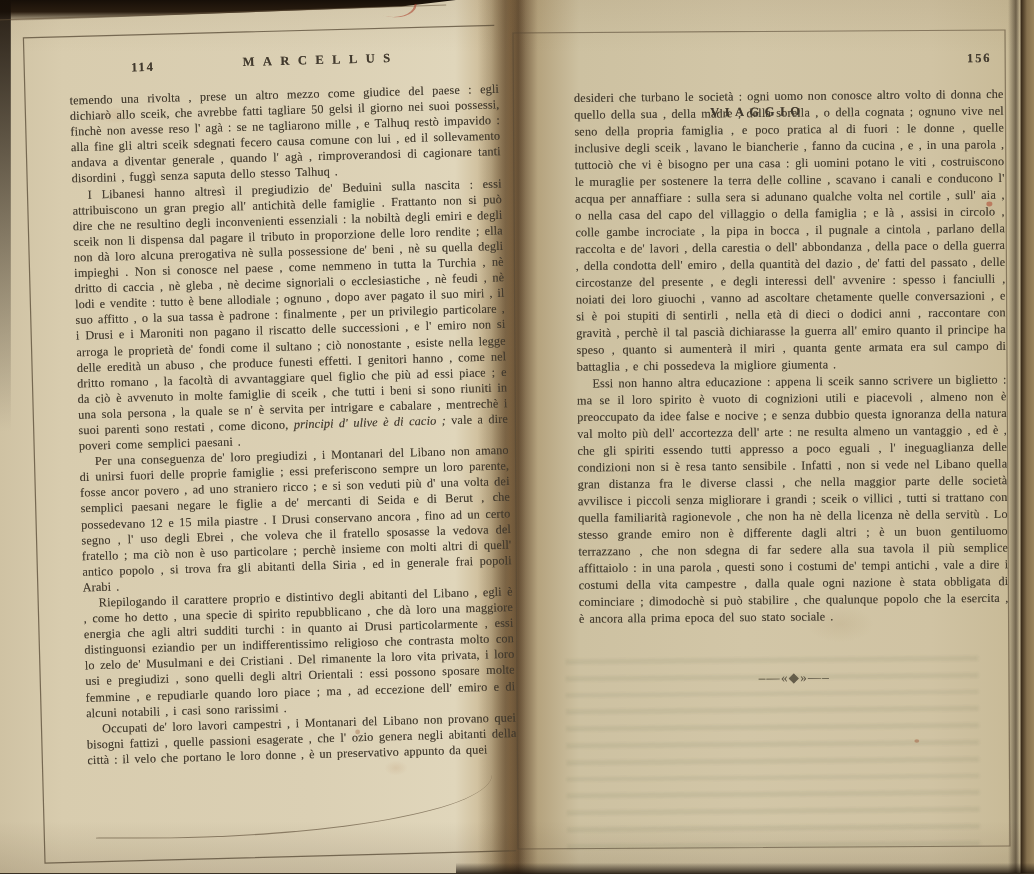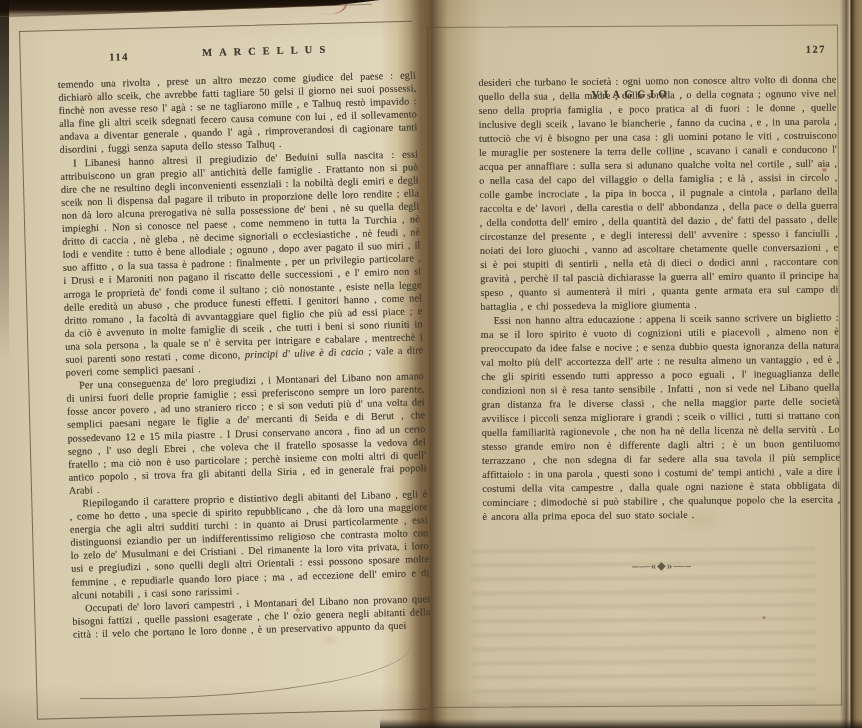--- a/index.html
+++ b/index.html
@@ -120,21 +120,21 @@
     <p class="noindent">temendo una rivolta , prese un altro mezzo come giudice del paese : egli dichiarò allo sceik, che avrebbe fatti tagliare 50 gelsi il giorno nei suoi possessi, finchè non avesse reso l' agà : se ne tagliarono mille , e Talhuq restò impavido : alla fine gli altri sceik sdegnati fecero causa comune con lui , ed il sollevamento andava a diventar generale , quando l' agà , rimproverandosi di cagionare tanti disordini , fuggì senza saputa dello stesso Talhuq .</p>
     <p><span>I Libanesi hanno altresì il pregiudizio de' Beduini sulla nascita : essi attribuiscono un gran pregio all' antichità delle famiglie . Frattanto non si può dire che ne resultino degli inconvenienti essenziali : la nobiltà degli emiri e degli sceik non li dispensa dal pagare il tributo in proporzione delle loro rendite ; ella non dà loro alcuna prerogativa nè sulla possessione de' beni , nè su quella degli impieghi . Non si conosce nel paese , come nemmeno in tutta la Turchia , nè dritto di caccia , nè gleba , nè decime signoriali o ecclesiastiche , nè feudi , nè lodi e vendite : tutto è bene allodiale ; ognuno , dopo aver pagato il suo miri , il suo affitto , o la sua tassa è padrone : finalmente , per un privilegio particolare , i Drusi e i Maroniti non pagano il riscatto delle successioni , e l' emiro non si arroga le proprietà de' fondi come il sultano ; ciò nonostante , esiste nella legge delle eredità un abuso , che produce funesti effetti. I genitori hanno , come nel dritto romano , la facoltà di avvantaggiare quel figlio che più ad essi piace ; e da ciò è avvenuto in molte famiglie di sceik , che tutti i beni si sono riuniti in una sola persona , la quale se n' è servita per intrigare e cabalare , mentrechè i suoi parenti sono restati , come dicono, </span><span class="ital">principi d' ulive è di cacio ;</span><span> vale a dire poveri come semplici paesani .</span></p>
     <p>Per una conseguenza de' loro pregiudizi , i Montanari del Libano non amano di unirsi fuori delle proprie famiglie ; essi preferiscono sempre un loro parente, fosse ancor povero , ad uno straniero ricco ; e si son veduti più d' una volta dei semplici paesani negare le figlie a de' mercanti di Seida e di Berut , che possedevano 12 e 15 mila piastre . I Drusi conservano ancora , fino ad un certo segno , l' uso degli Ebrei , che voleva che il fratello sposasse la vedova del fratello ; ma ciò non è uso particolare ; perchè insieme con molti altri di quell' antico popolo , si trova fra gli abitanti della Siria , ed in generale frai popoli Arabi .</p>
     <p>Riepilogando il carattere proprio e distintivo degli abitanti del Libano , egli è , come ho detto , una specie di spirito repubblicano , che dà loro una maggiore energia che agli altri sudditi turchi : in quanto ai Drusi particolarmente , essi distinguonsi eziandio per un indifferentissimo religioso che contrasta molto con lo zelo de' Musulmani e dei Cristiani . Del rimanente la loro vita privata, i loro usi e pregiudizi , sono quelli degli altri Orientali : essi possono sposare molte femmine , e repudiarle quando loro piace ; ma , ad eccezione dell' emiro e di alcuni notabili , i casi sono rarissimi .</p>
     <p>Occupati de' loro lavori campestri , i Montanari del Libano non provano quei bisogni fattizi , quelle passioni esagerate , che l' ozio genera negli abitanti della città : il velo che portano le loro donne , è un preservativo appunto da quei</p>
   </div>
 
   <div class="content right-content">
     <div class="pagehead">
       <span class="title">VIAGGIO</span>
-      <span class="num">127</span>
+      <span class="num">156</span>
     </div>
     <p class="noindent">desideri che turbano le società : ogni uomo non conosce altro volto di donna che quello della sua , della madre , della sorella , o della cognata ; ognuno vive nel seno della propria famiglia , e poco pratica al di fuori : le donne , quelle inclusive degli sceik , lavano le biancherie , fanno da cucina , e , in una parola , tuttociò che vi è bisogno per una casa : gli uomini potano le viti , costruiscono le muraglie per sostenere la terra delle colline , scavano i canali e conducono l' acqua per annaffiare : sulla sera si adunano qualche volta nel cortile , sull' aia , o nella casa del capo del villaggio o della famiglia ; e là , assisi in circolo , colle gambe incrociate , la pipa in bocca , il pugnale a cintola , parlano della raccolta e de' lavori , della carestia o dell' abbondanza , della pace o della guerra , della condotta dell' emiro , della quantità del dazio , de' fatti del passato , delle circostanze del presente , e degli interessi dell' avvenire : spesso i fanciulli , noiati dei loro giuochi , vanno ad ascoltare chetamente quelle conversazioni , e si è poi stupiti di sentirli , nella età di dieci o dodici anni , raccontare con gravità , perchè il tal pascià dichiarasse la guerra all' emiro quanto il principe ha speso , quanto si aumenterà il miri , quanta gente armata era sul campo di battaglia , e chi possedeva la migliore giumenta .</p>
     <p>Essi non hanno altra educazione : appena li sceik sanno scrivere un biglietto : ma se il loro spirito è vuoto di cognizioni utili e piacevoli , almeno non è preoccupato da idee false e nocive ; e senza dubbio questa ignoranza della natura val molto più dell' accortezza dell' arte : ne resulta almeno un vantaggio , ed è , che gli spiriti essendo tutti appresso a poco eguali , l' ineguaglianza delle condizioni non si è resa tanto sensibile . Infatti , non si vede nel Libano quella gran distanza fra le diverse classi , che nella maggior parte delle società avvilisce i piccoli senza migliorare i grandi ; sceik o villici , tutti si trattano con quella familiarità ragionevole , che non ha nè della licenza nè della servitù . Lo stesso grande emiro non è differente dagli altri ; è un buon gentiluomo terrazzano , che non sdegna di far sedere alla sua tavola il più semplice affittaiolo : in una parola , questi sono i costumi de' tempi antichi , vale a dire i costumi della vita campestre , dalla quale ogni nazione è stata obbligata di cominciare ; dimodochè si può stabilire , che qualunque popolo che la esercita , è ancora alla prima epoca del suo stato sociale .</p>
     <div class="ornament">–—«◆»—–</div>
   </div>
 
   <div class="ghost"></div>
 
 </div>
 

